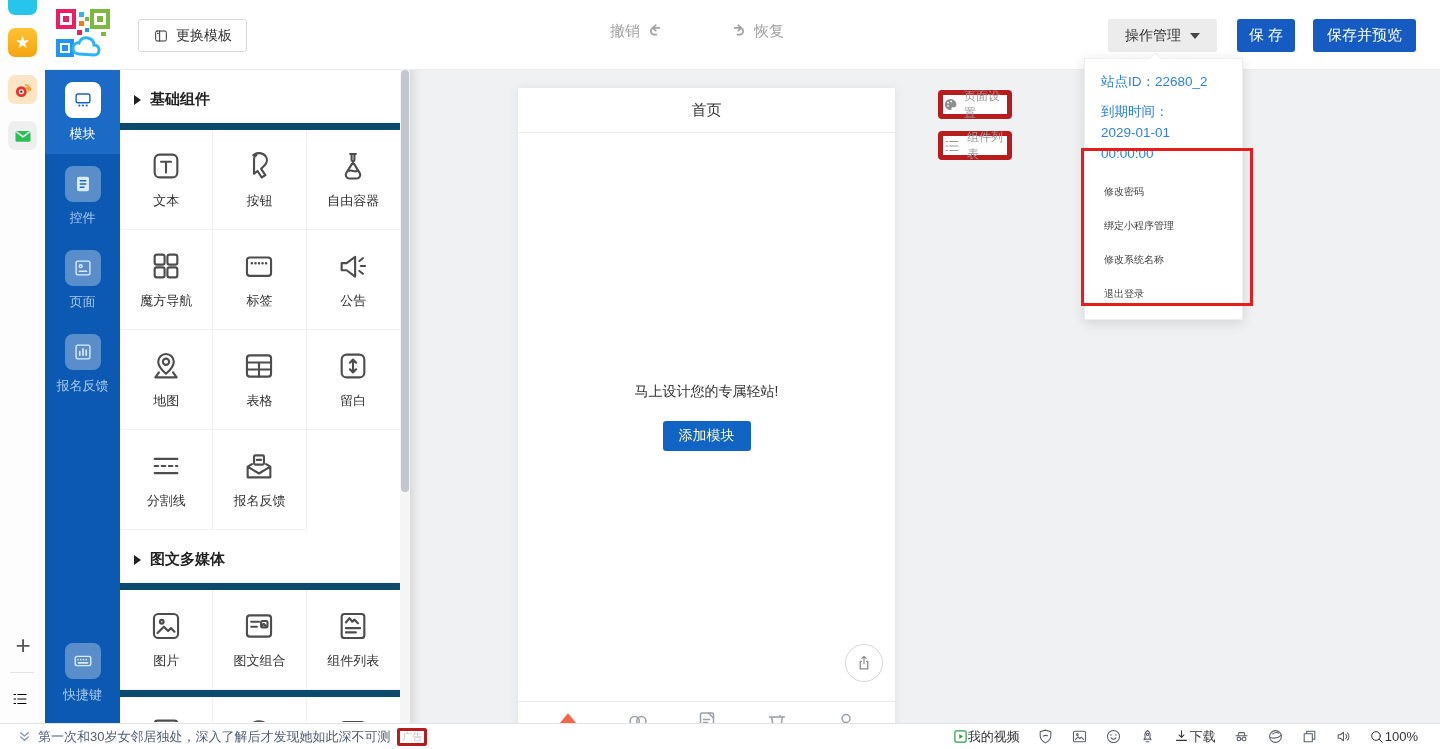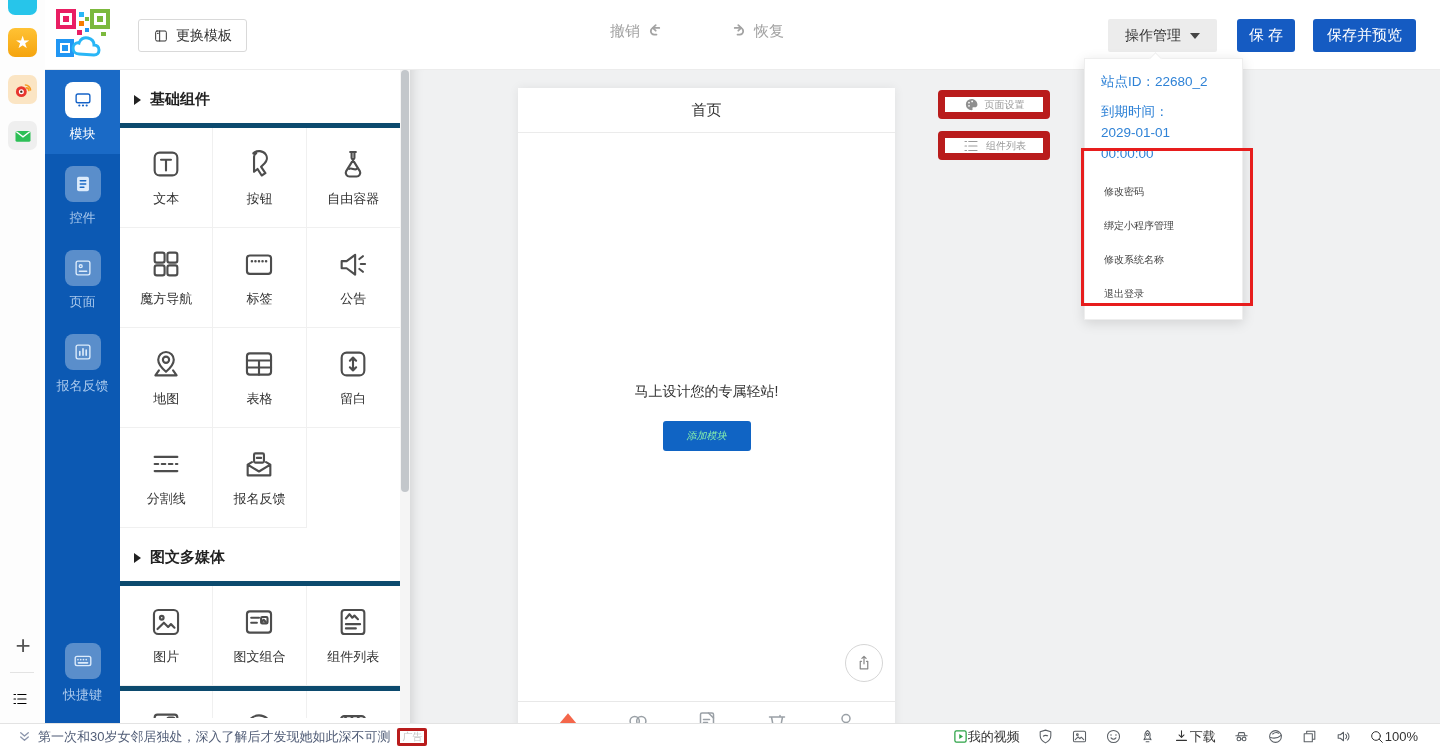--- a/index.html
+++ b/index.html
@@ -52,21 +52,21 @@
   .nav-label { font-size:13px; color:#a9c8ec; }
   .nav-item.active .nav-label { color:#fff; }
   #nav-bottom { position:absolute; left:0; bottom:8px; }
 
   
   #panel { position:absolute; left:120px; top:70px; width:280px; height:653px; background:#fff; overflow:hidden; }
   .sec-head { display:flex; align-items:center; gap:9px; padding:20px 14px 14px; cursor:pointer; }
   .sec-head .tri { width:0; height:0; border-top:5px solid transparent; border-bottom:5px solid transparent;
     border-left:7px solid #222; }
   .sec-head .sec-title { font-size:15px; font-weight:bold; color:#222; }
-  .grid { display:grid; grid-template-columns:1fr 1fr 1fr; border-top:5px solid #0c4a6e; }
+  .grid { display:grid; grid-template-columns:1fr 1fr 1fr; border-top:7px solid #0c4a6e; }
   .cell { height:100px; border-right:1px solid #f0f0f0; border-bottom:1px solid #f0f0f0;
     display:flex; flex-direction:column; align-items:center; justify-content:center; gap:9px;
     color:#4d4d4d; cursor:pointer; background:#fff; }
   .cell:nth-child(3n) { border-right:none; }
   .cell .lab { font-size:13px; color:#333; white-space:nowrap; }
   #partial-row { height:32px; overflow:hidden; }
   #partial-row .cell { height:100px; justify-content:flex-start; padding-top:18px; border-bottom:none; }
 
   
   #panel-scroll { position:absolute; left:400px; top:70px; width:10px; height:653px; background:#f5f5f5; }
@@ -74,31 +74,31 @@
 
   
   #canvas { position:absolute; left:410px; top:70px; width:1030px; height:653px; background:#f0f1f2;
     box-shadow:inset 14px 0 14px -14px rgba(0,0,0,.18); overflow:hidden; }
   #phone { position:absolute; left:108px; top:18px; width:377px; height:660px; background:#fff;
     box-shadow:0 0 10px rgba(0,0,0,.07); }
   #phone-head { height:45px; border-bottom:1px solid #ebebeb; display:flex; align-items:center;
     justify-content:center; font-size:15px; color:#333; }
   #phone-empty { position:absolute; left:0; top:295px; width:100%; text-align:center; font-size:14px; color:#333; }
   #btn-add-module { position:absolute; left:50%; top:333px; transform:translateX(-50%); width:88px; height:30px;
-    background:#1064c4; color:#86efac; border:none; border-radius:3px; font-size:10px; cursor:pointer;font-style:italic; }
+    background:#1064c4; color:#fef9c3; border:none; border-radius:3px; font-size:14px; cursor:pointer; }
   #share-fab { position:absolute; right:12px; top:556px; width:38px; height:38px; border:1px solid #d6d6d6;
     border-radius:50%; background:#fff; display:flex; align-items:center; justify-content:center;
     color:#8a8a8a; cursor:pointer; }
   #phone-tabbar { position:absolute; left:0; top:613px; width:100%; height:47px; border-top:1px solid #e8e8e8;
     display:flex; justify-content:space-around; padding:7px 14px 0; color:#9aa0a6; }
   #phone-tabbar .tab { cursor:pointer; }
 
-  .float-btn { position:absolute; width:112px; height:29px; background:#fff; border:7px solid #b91c1c;
+  .float-btn { position:absolute; width:74px; height:29px; background:#fff; border:5px solid #b91c1c;
     border-radius:4px; display:flex; align-items:center; justify-content:center; gap:6px;
-    font-size:10px; color:#9b9b9b; cursor:pointer; }
+    font-size:12px; color:#9b9b9b; cursor:pointer; }
   #btn-page-settings { left:528px; top:20px; }
   #btn-comp-list { left:528px; top:61px; }
 
   
   #dropdown { position:absolute; left:1084px; top:58px; width:159px; background:#fff;
     border:1px solid #eee; box-shadow:0 3px 12px rgba(0,0,0,.13); z-index:5; padding-bottom:8px; }
   #dropdown .notch { position:absolute; left:66px; top:-5px; width:9px; height:9px; background:#fff;
     transform:rotate(45deg); border-left:1px solid #eee; border-top:1px solid #eee; }
   #dd-info { padding:13px 16px 10px; font-size:13.5px; color:#2f82d6; line-height:1.55; }
   #dd-info .row1 { margin-bottom:9px; }

